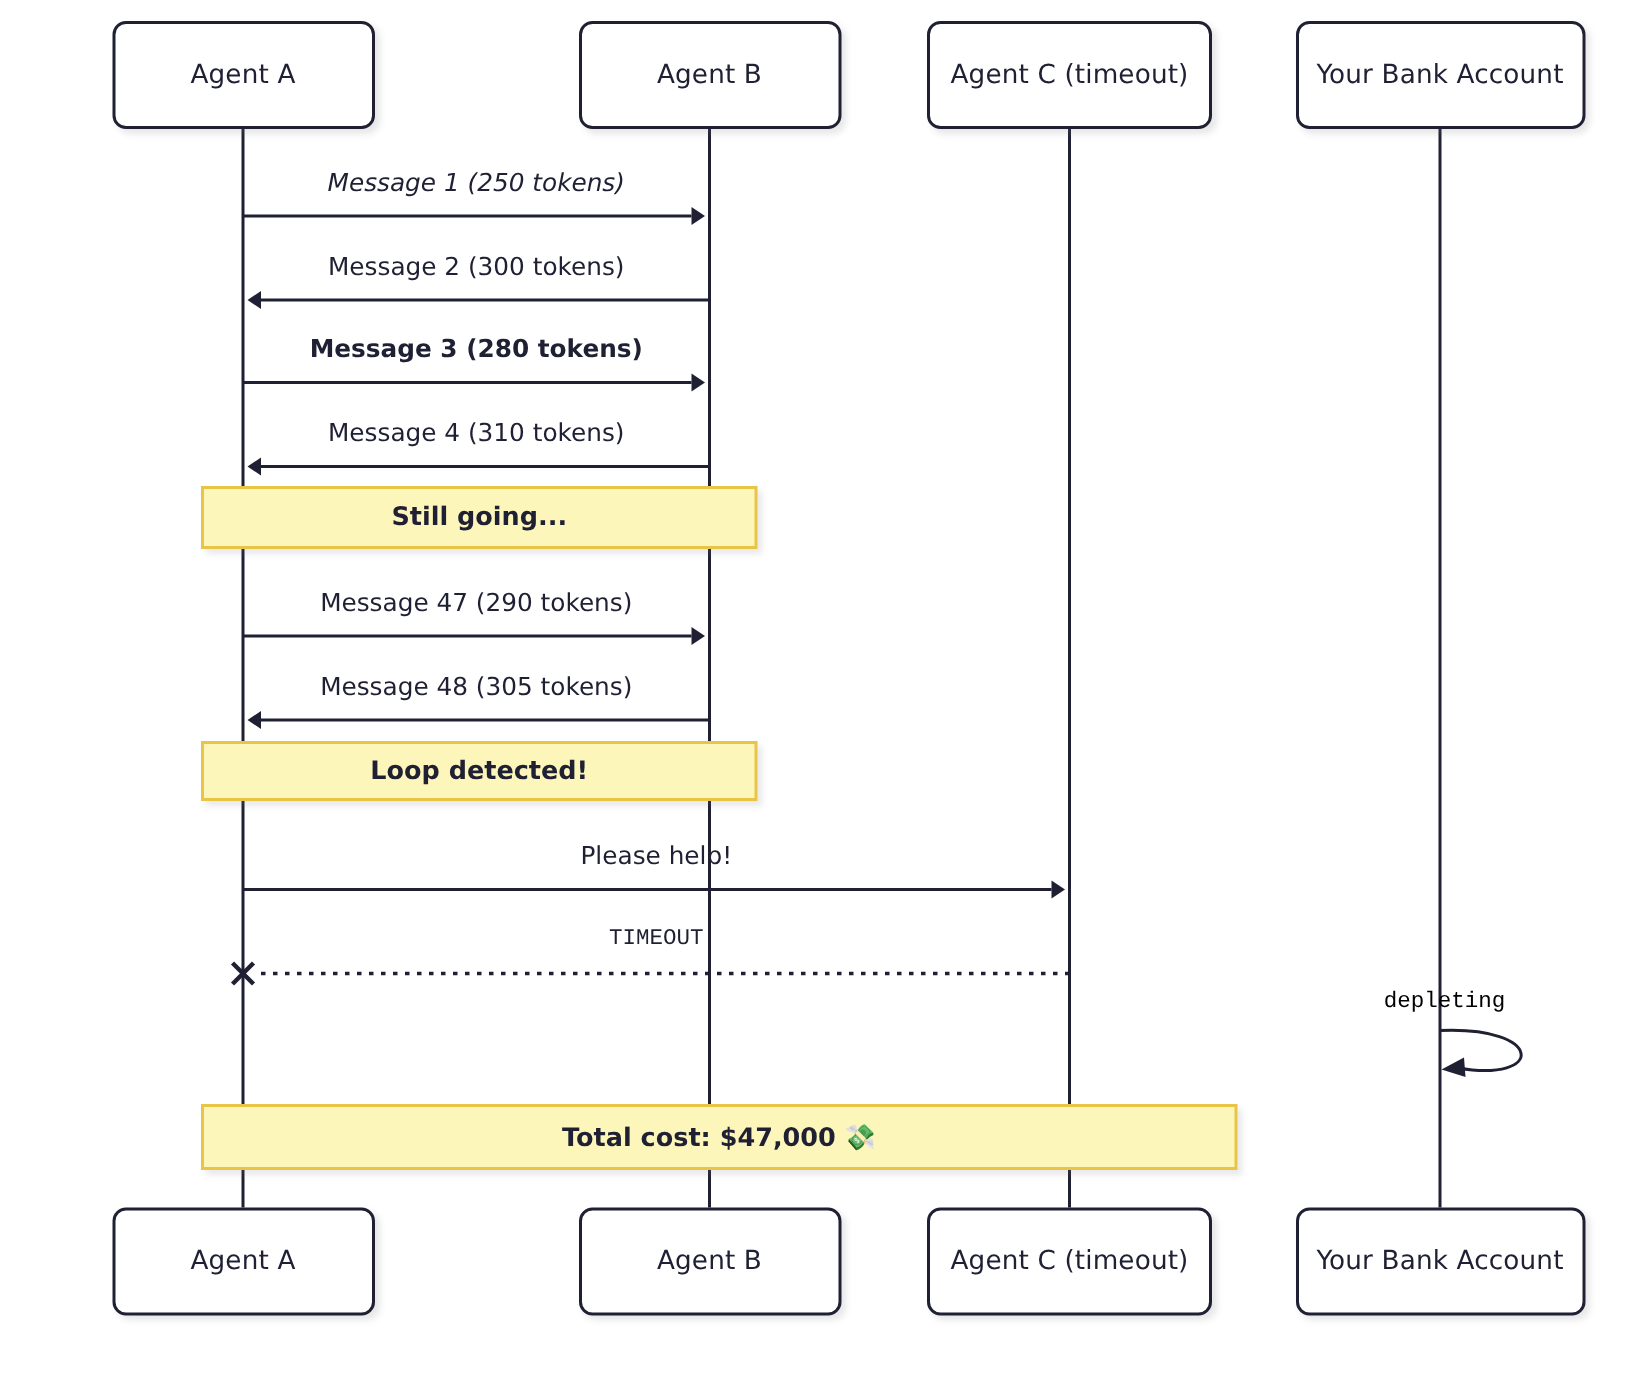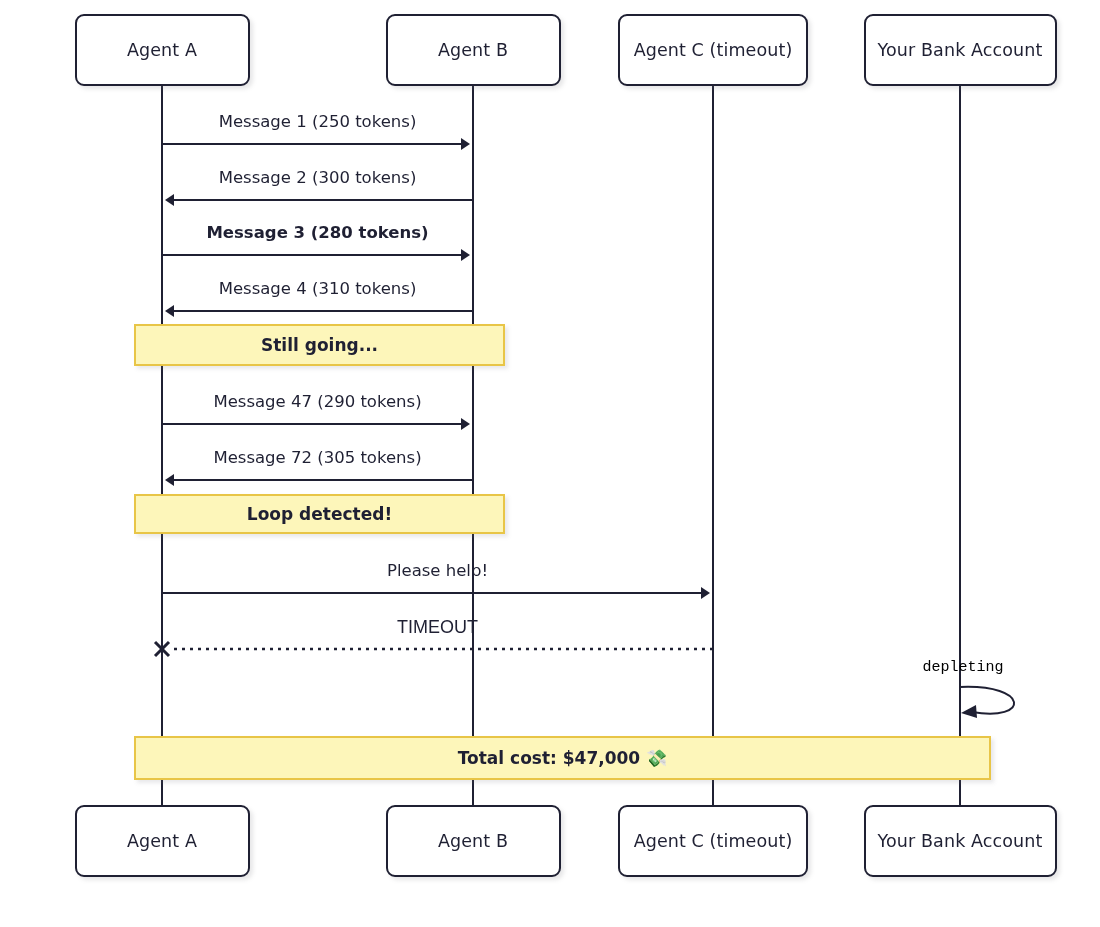--- a/index.html
+++ b/index.html
@@ -66,22 +66,22 @@
   
   .msg-label {
     position: absolute;
     font-size: 16.5px;
     color: #1f2033;
     white-space: nowrap;
     transform: translateX(-50%);
     text-align: center;
   }
   .msg-label.mono {
-    font-family: Liberation Sans, sans-serif;
-    font-size: 18px;
+    font-family: Liberation Mono, monospace;
+    font-size: 15px;
     text-align: right;
   }
   .loop-label {
     position: absolute;
     font-size: 15px;
     color: #000000;
     white-space: nowrap;
     transform: translateX(-50%);
     font-family: Liberation Mono, monospace;
   }
@@ -161,29 +161,29 @@
         <span class="actor-label">Your Bank Account</span>
       </div>
     </div>
   <div id="notes-layer">
       <div class="note-box" style="left: 118px; top: 324px; width: 371px; height: 42px;">
         <span class="note-label">Still going...</span>
       </div>
       <div class="note-box" style="left: 118px; top: 494px; width: 371px; height: 40px;">
         <span class="note-label">Loop detected!</span>
       </div>
-      <div class="note-box" style="left: 118px; top: 736px; width: 857px; height: 44px;">
+      <div class="note-box" style="left: 118px; top: 736px; width: 691px; height: 44px;">
         <span class="note-label">Total cost: $47,000 💸</span>
       </div>
     </div>
   <div id="labels-layer">
-      <div class="msg-label" style="left: 301.5px; top: 112px;">Message 1 (250 tokens)</div>
+      <div class="msg-label" style="left: 301.5px; top: 112px; font-style: italic;">Message 1 (250 tokens)</div>
       <div class="msg-label" style="left: 301.5px; top: 168px;">Message 2 (300 tokens)</div>
       <div class="msg-label" style="left: 301.5px; top: 223px; font-weight: bold;">Message 3 (280 tokens)</div>
       <div class="msg-label" style="left: 301.5px; top: 279px;">Message 4 (310 tokens)</div>
       <div class="msg-label" style="left: 301.5px; top: 392px;">Message 47 (290 tokens)</div>
-      <div class="msg-label" style="left: 301.5px; top: 448px;">Message 72 (305 tokens)</div>
+      <div class="msg-label" style="left: 301.5px; top: 448px;">Message 48 (305 tokens)</div>
       <div class="msg-label" style="left: 421.5px; top: 561px;">Please help!</div>
       <div class="msg-label mono" style="left: 421.5px; top: 617px;">TIMEOUT</div>
       <div class="loop-label" style="left: 947px; top: 659px;">depleting</div>
     </div>
 
 </div>
 
 </body></html>

